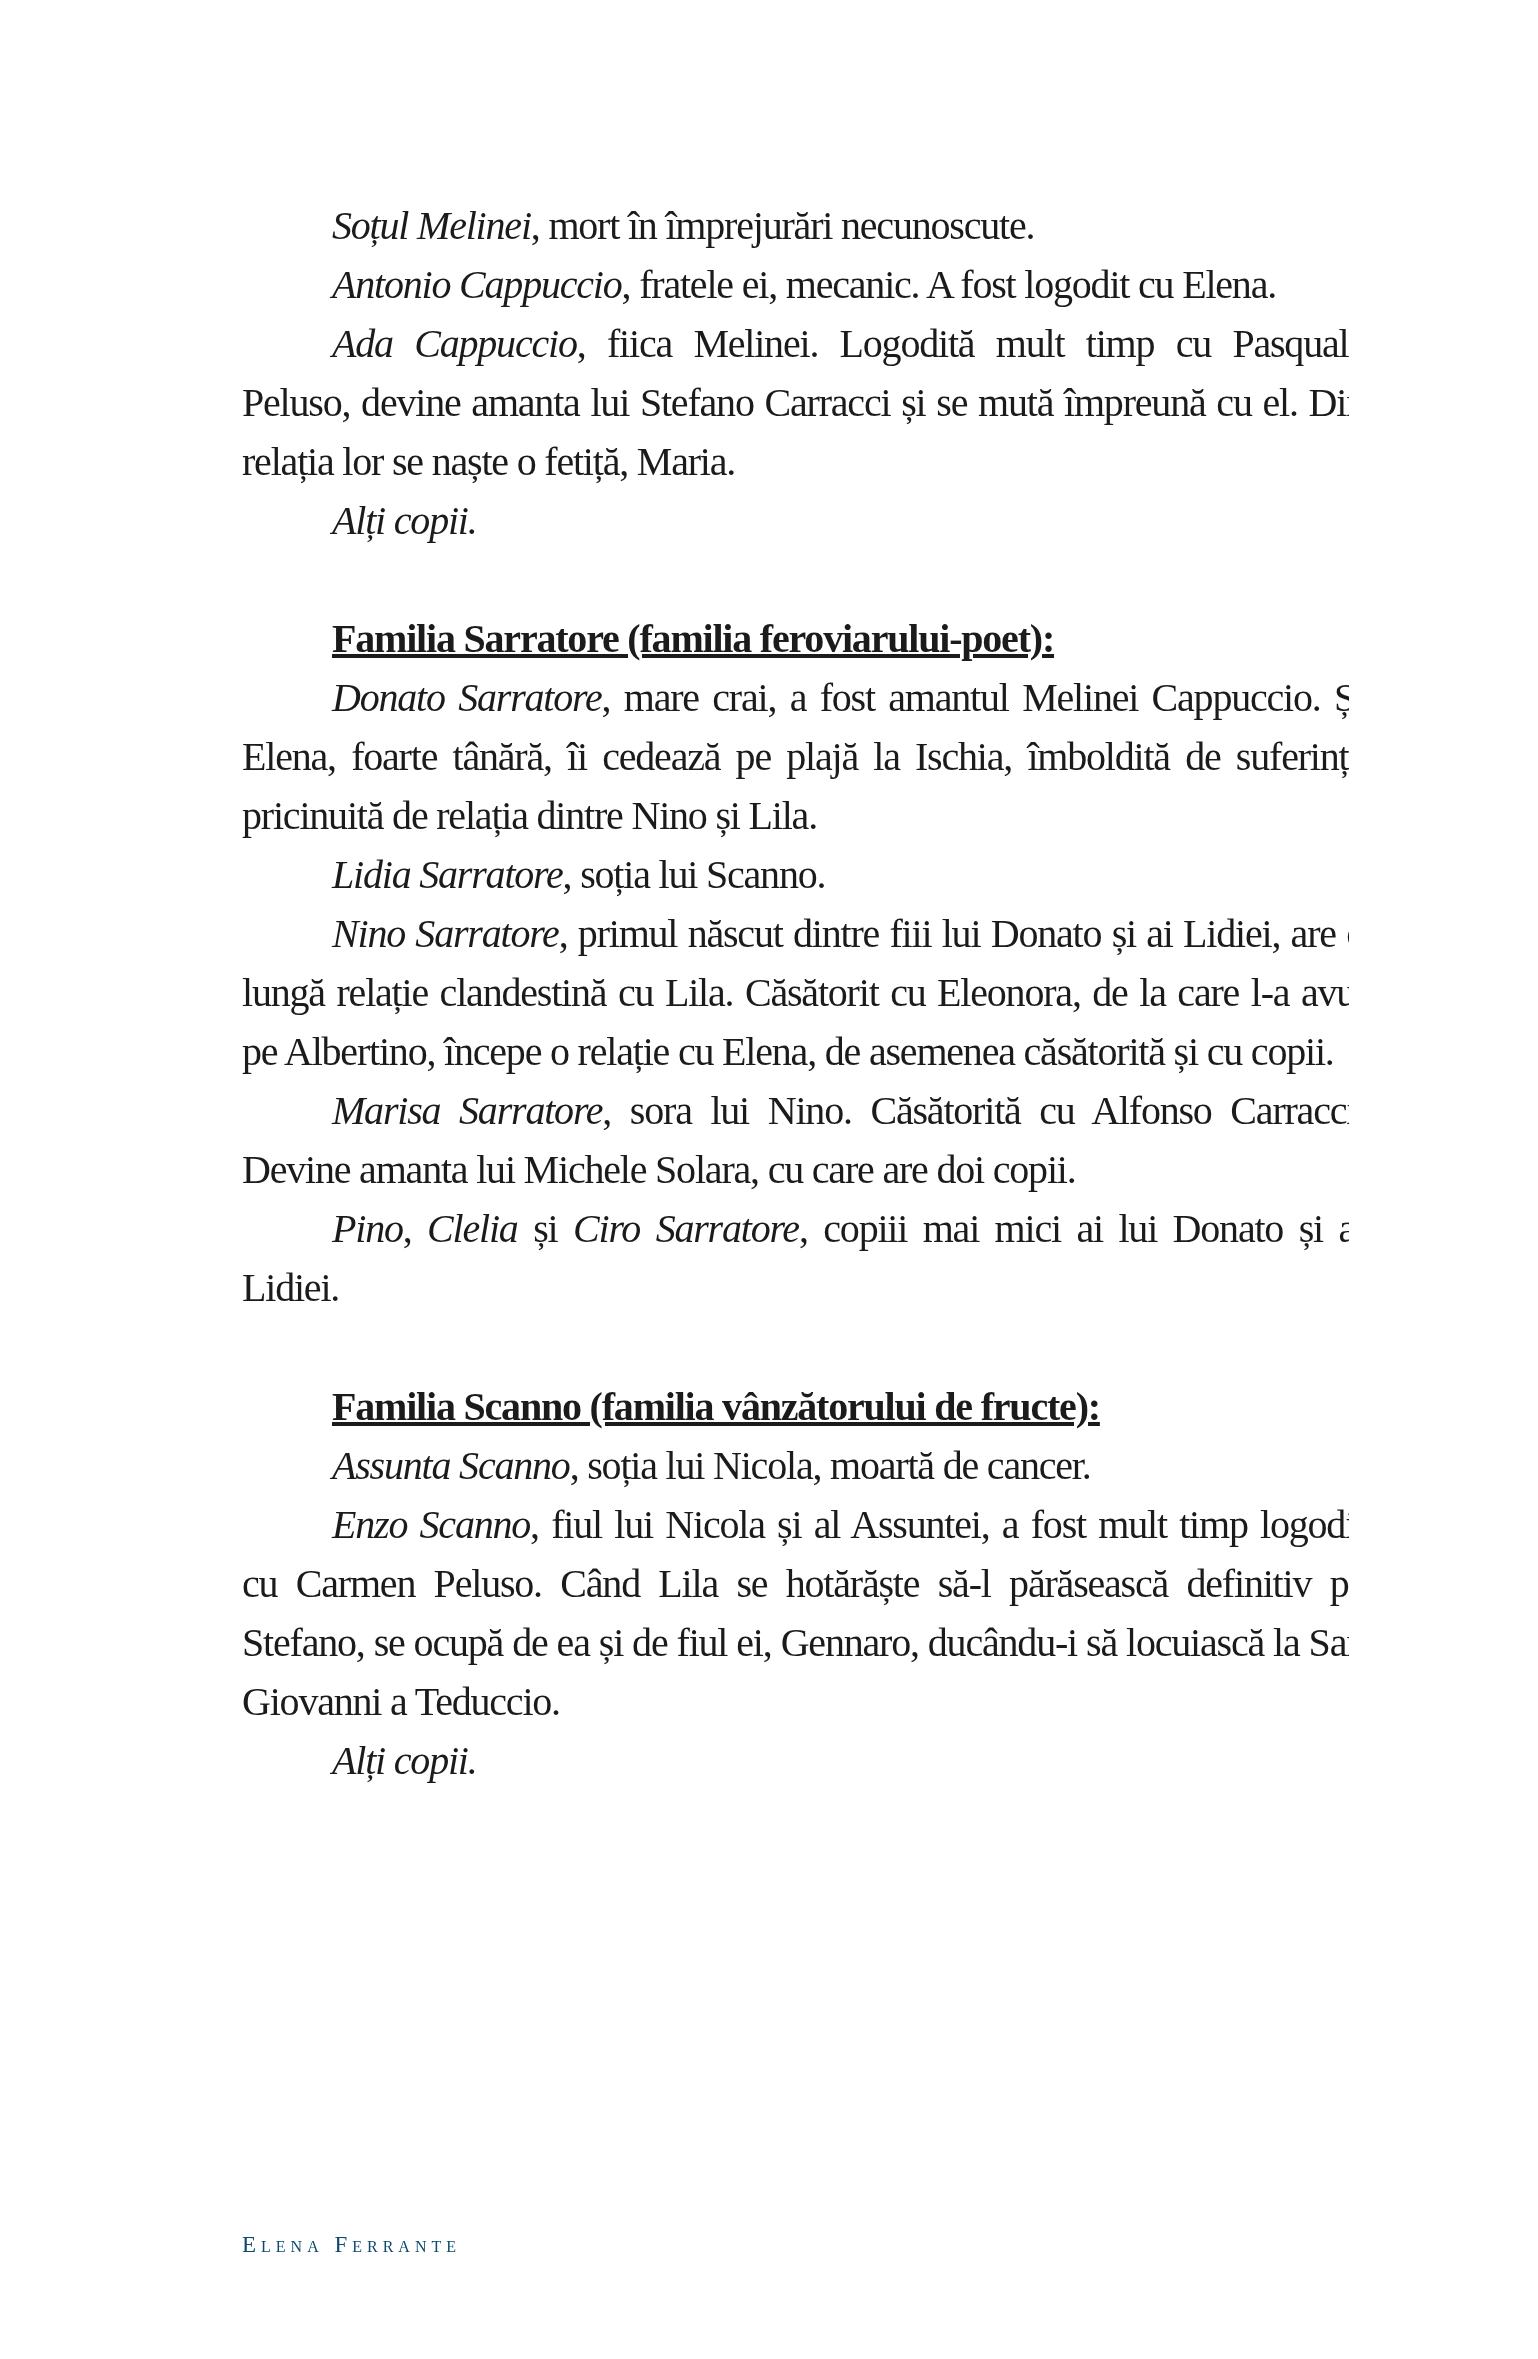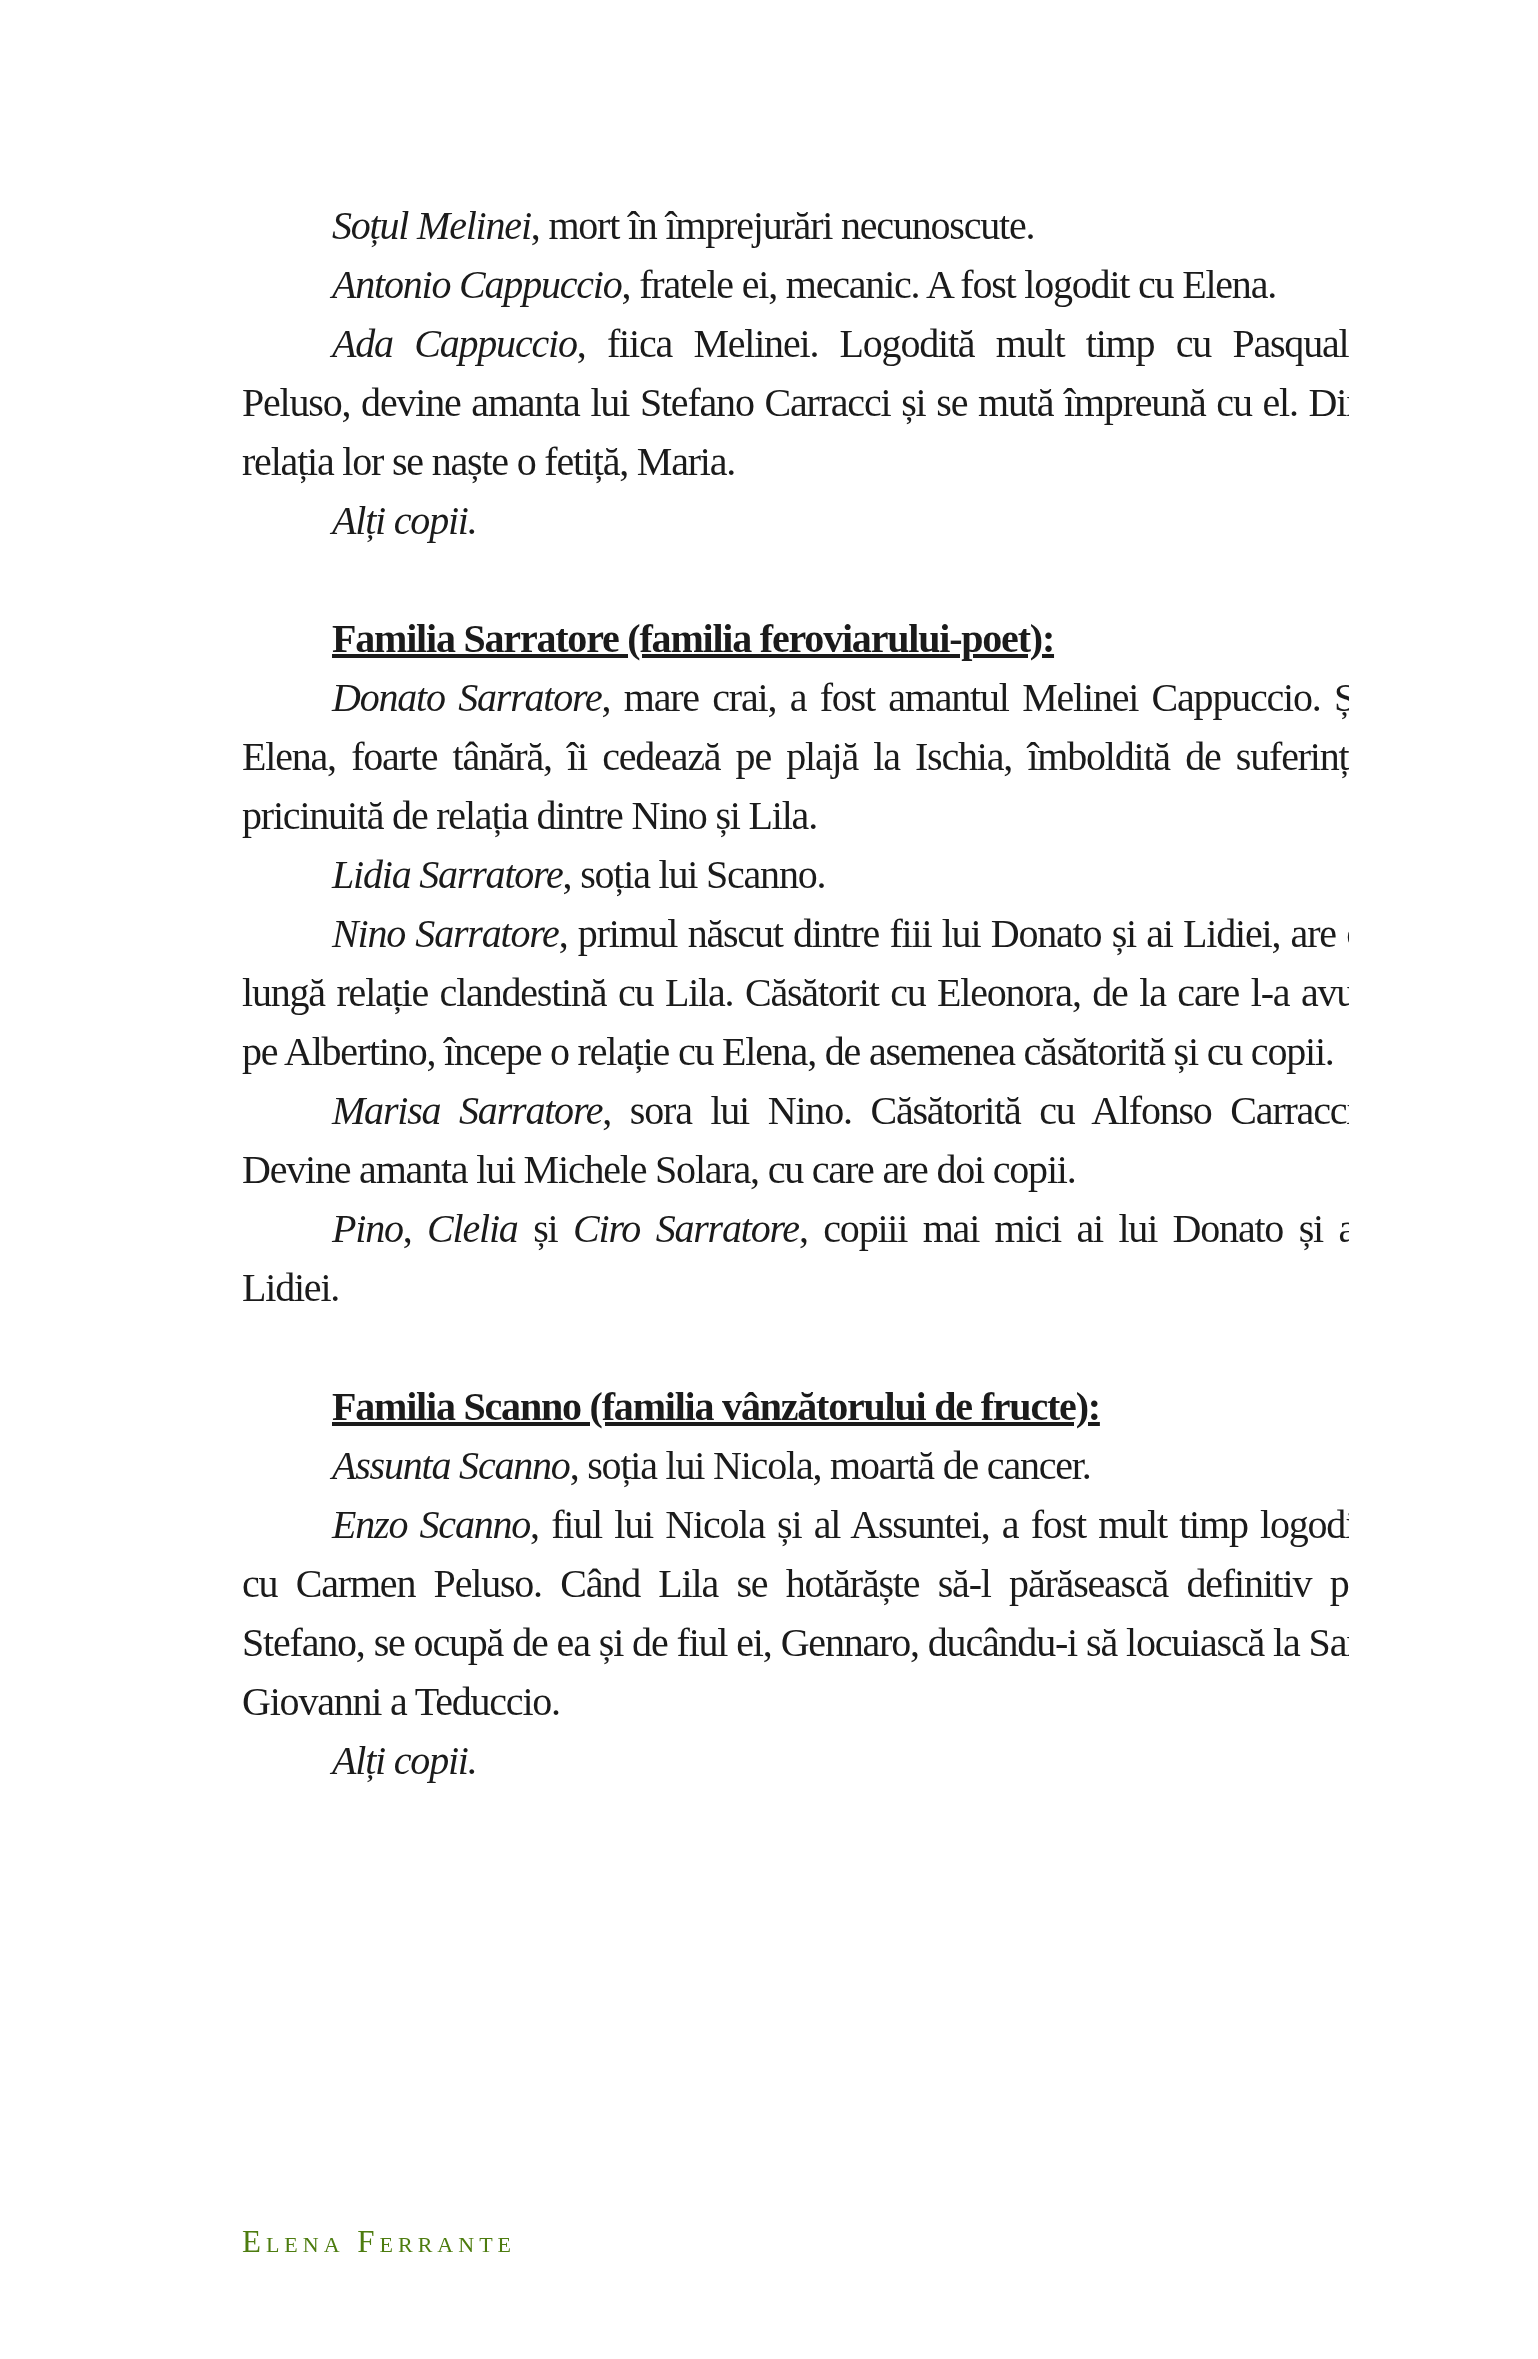--- a/index.html
+++ b/index.html
@@ -42,24 +42,24 @@
   .page-footer {
     position: absolute;
     left: 242px;
     top: 2222px;
     width: 1123px;
     display: flex;
     justify-content: space-between;
     align-items: baseline;
   }
   .footer-author {
-    font-size: 31px;
+    font-size: 23px;
     font-variant: small-caps;
     letter-spacing: 5px;
-    color: #4d7c0f;
+    color: #0c4a6e;
   }
   .page-num {
     font-size: 34px;
     font-weight: 700;
     color: #1b1b1b;
   }
 </style>
 </head>
 <body>
 

